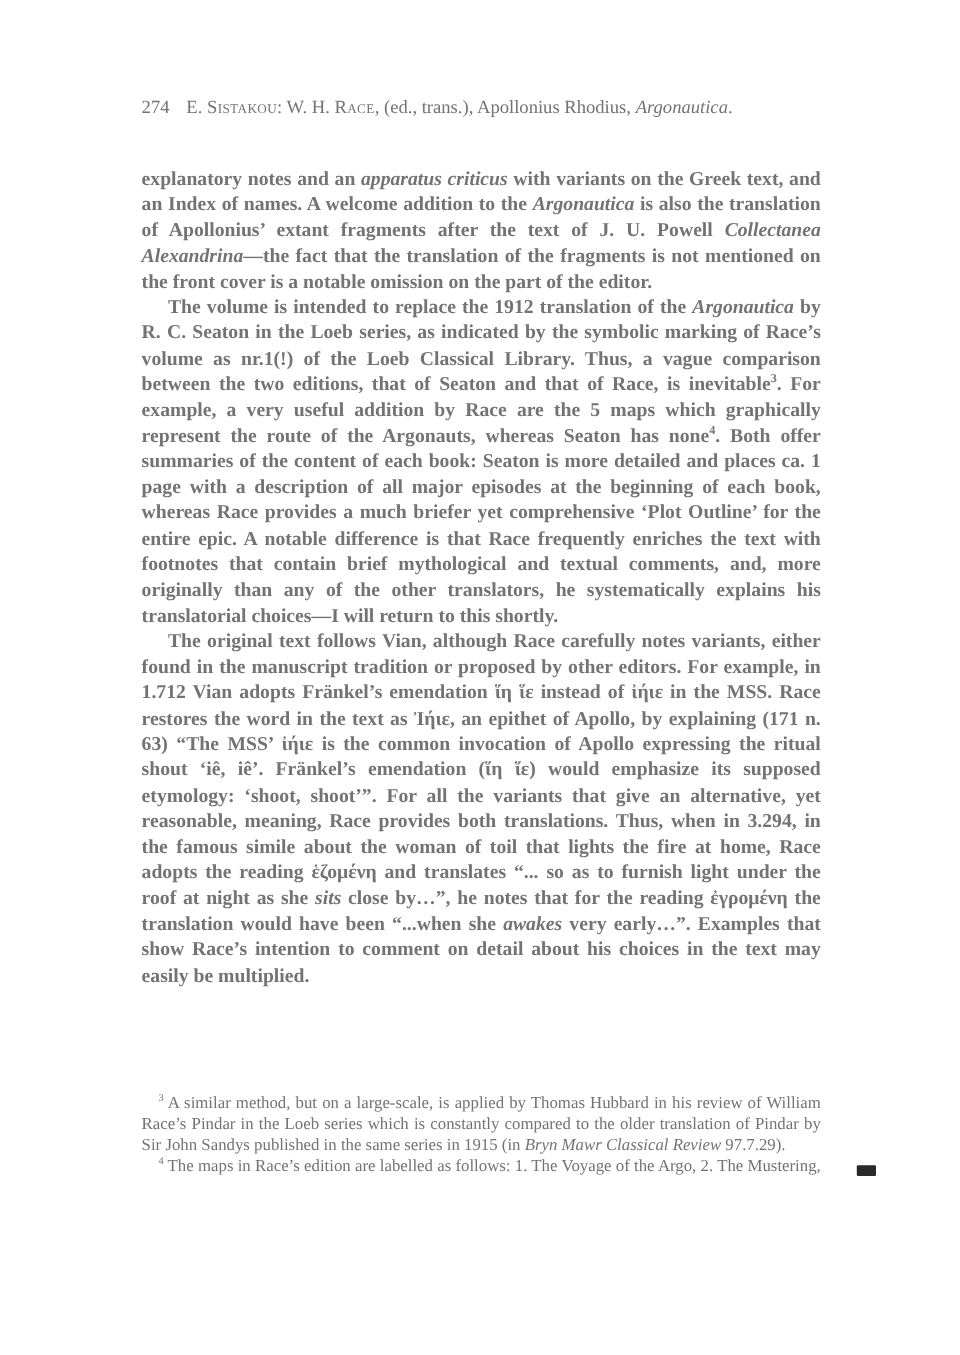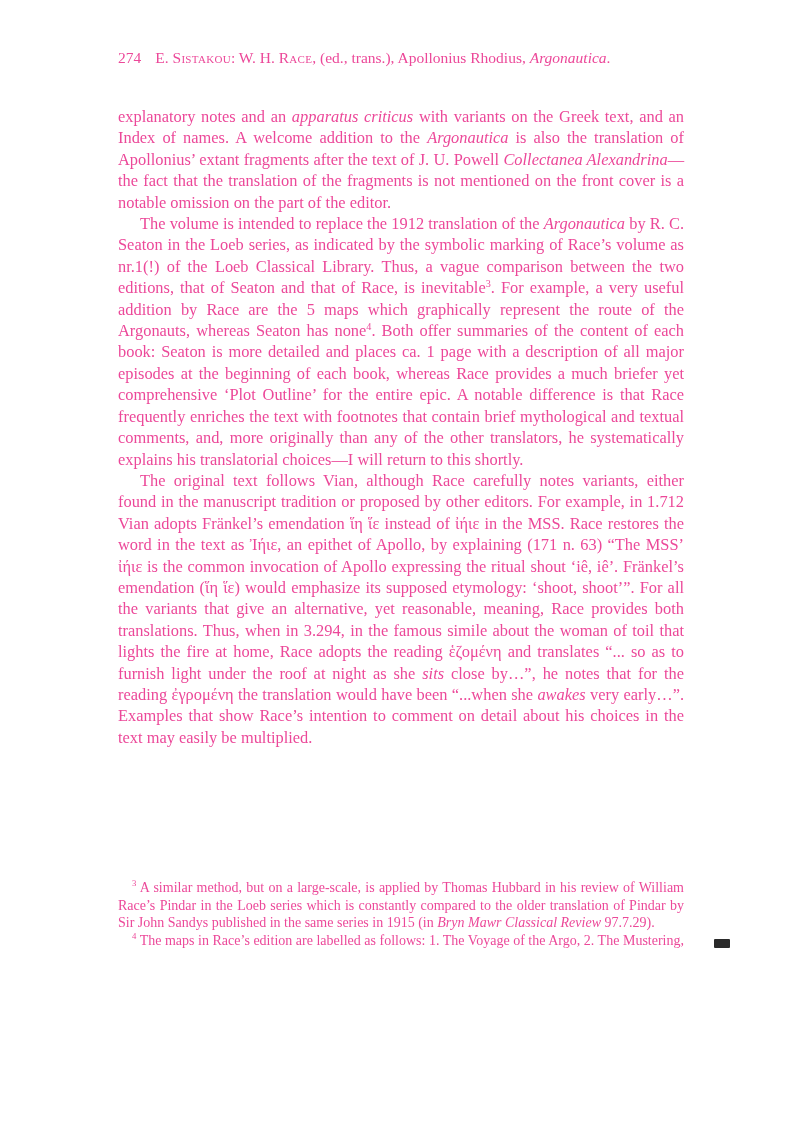--- a/index.html
+++ b/index.html
@@ -5,23 +5,24 @@
   html, body {
     margin: 0;
     padding: 0;
     background: #ffffff;
   }
   .page {
     position: relative;
     width: 800px;
     height: 951px;
     background: #ffffff;
-    color: #ec4899;
+    color: #737373;
     font-family: "Liberation Serif", "DejaVu Serif", serif;
     overflow: hidden;
+    margin-top: 32px;
   }
   .running-header {
     position: absolute;
     top: 48px;
     left: 118px;
     width: 566px;
     font-size: 15.5px;
     line-height: 20px;
     white-space: nowrap;
   }
@@ -29,20 +30,21 @@
     margin-right: 14px;
   }
   .body-text {
     position: absolute;
     top: 106px;
     left: 118px;
     width: 566px;
     font-size: 16.4px;
     line-height: 21.4px;
     text-align: justify;
+    font-weight: bold;
   }
   .body-text p {
     margin: 0;
     padding: 0;
   }
   .body-text p.indent {
     text-indent: 22px;
   }
   .footnotes {
     position: absolute;

